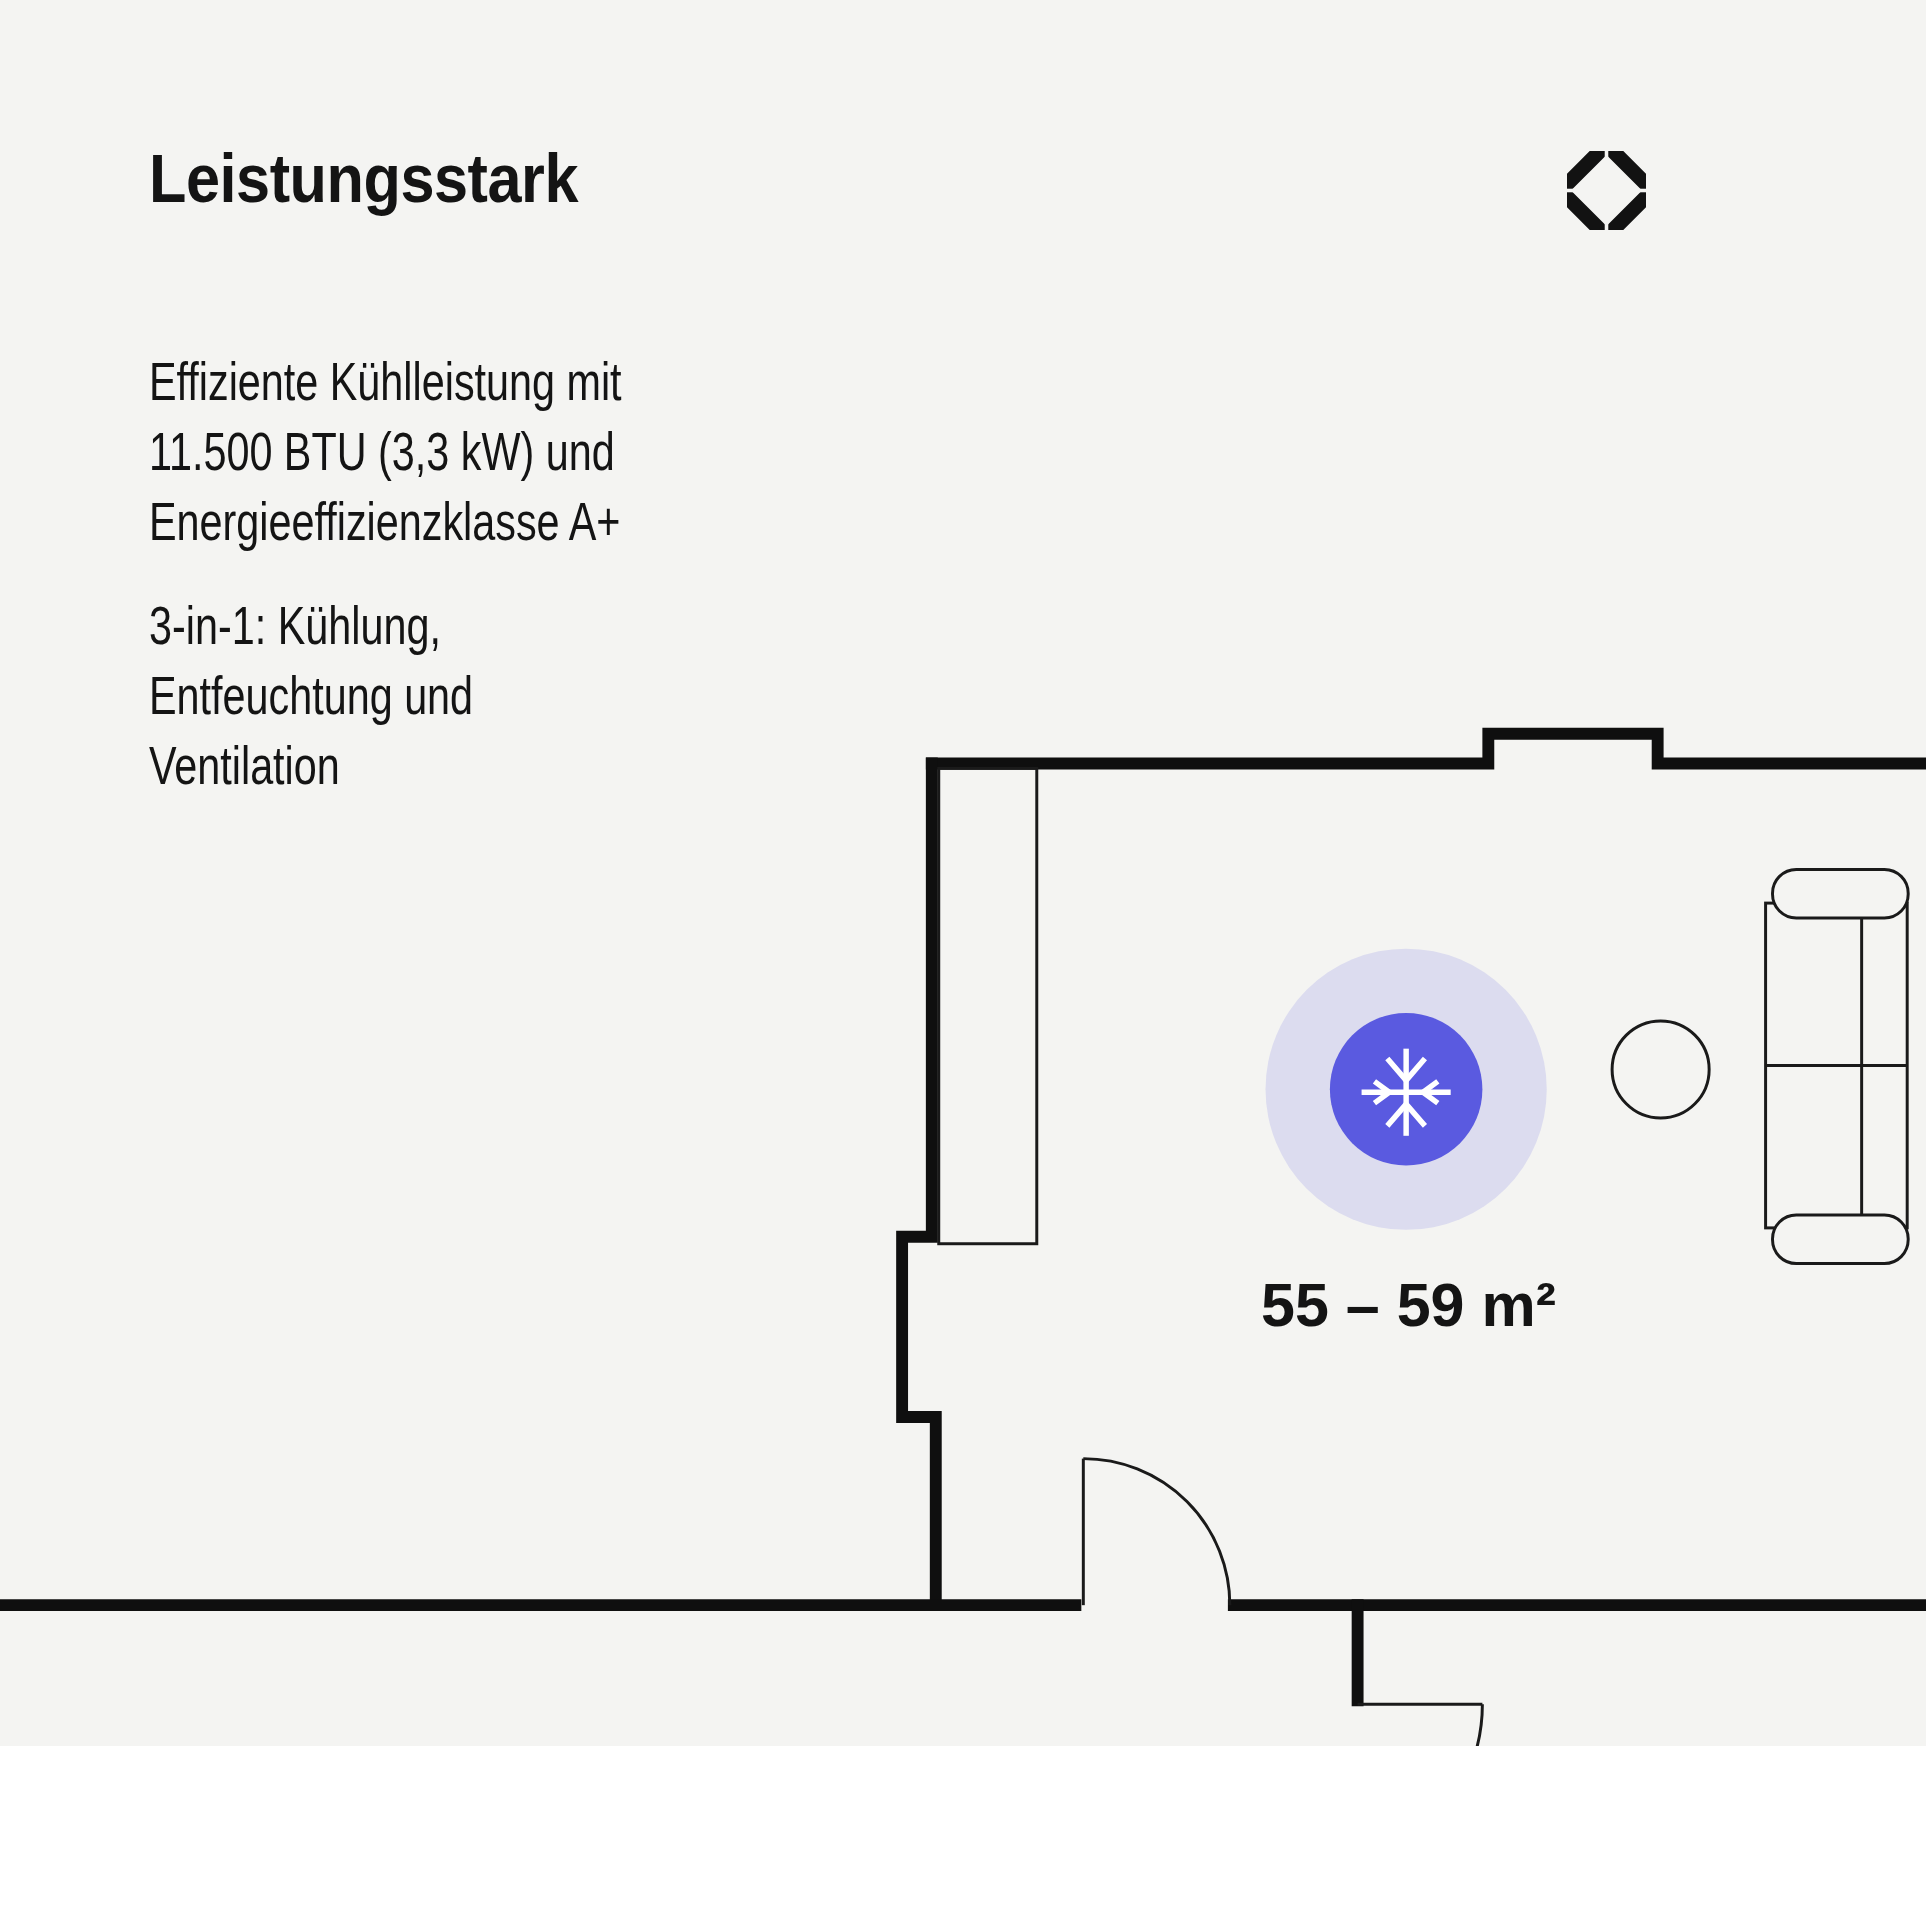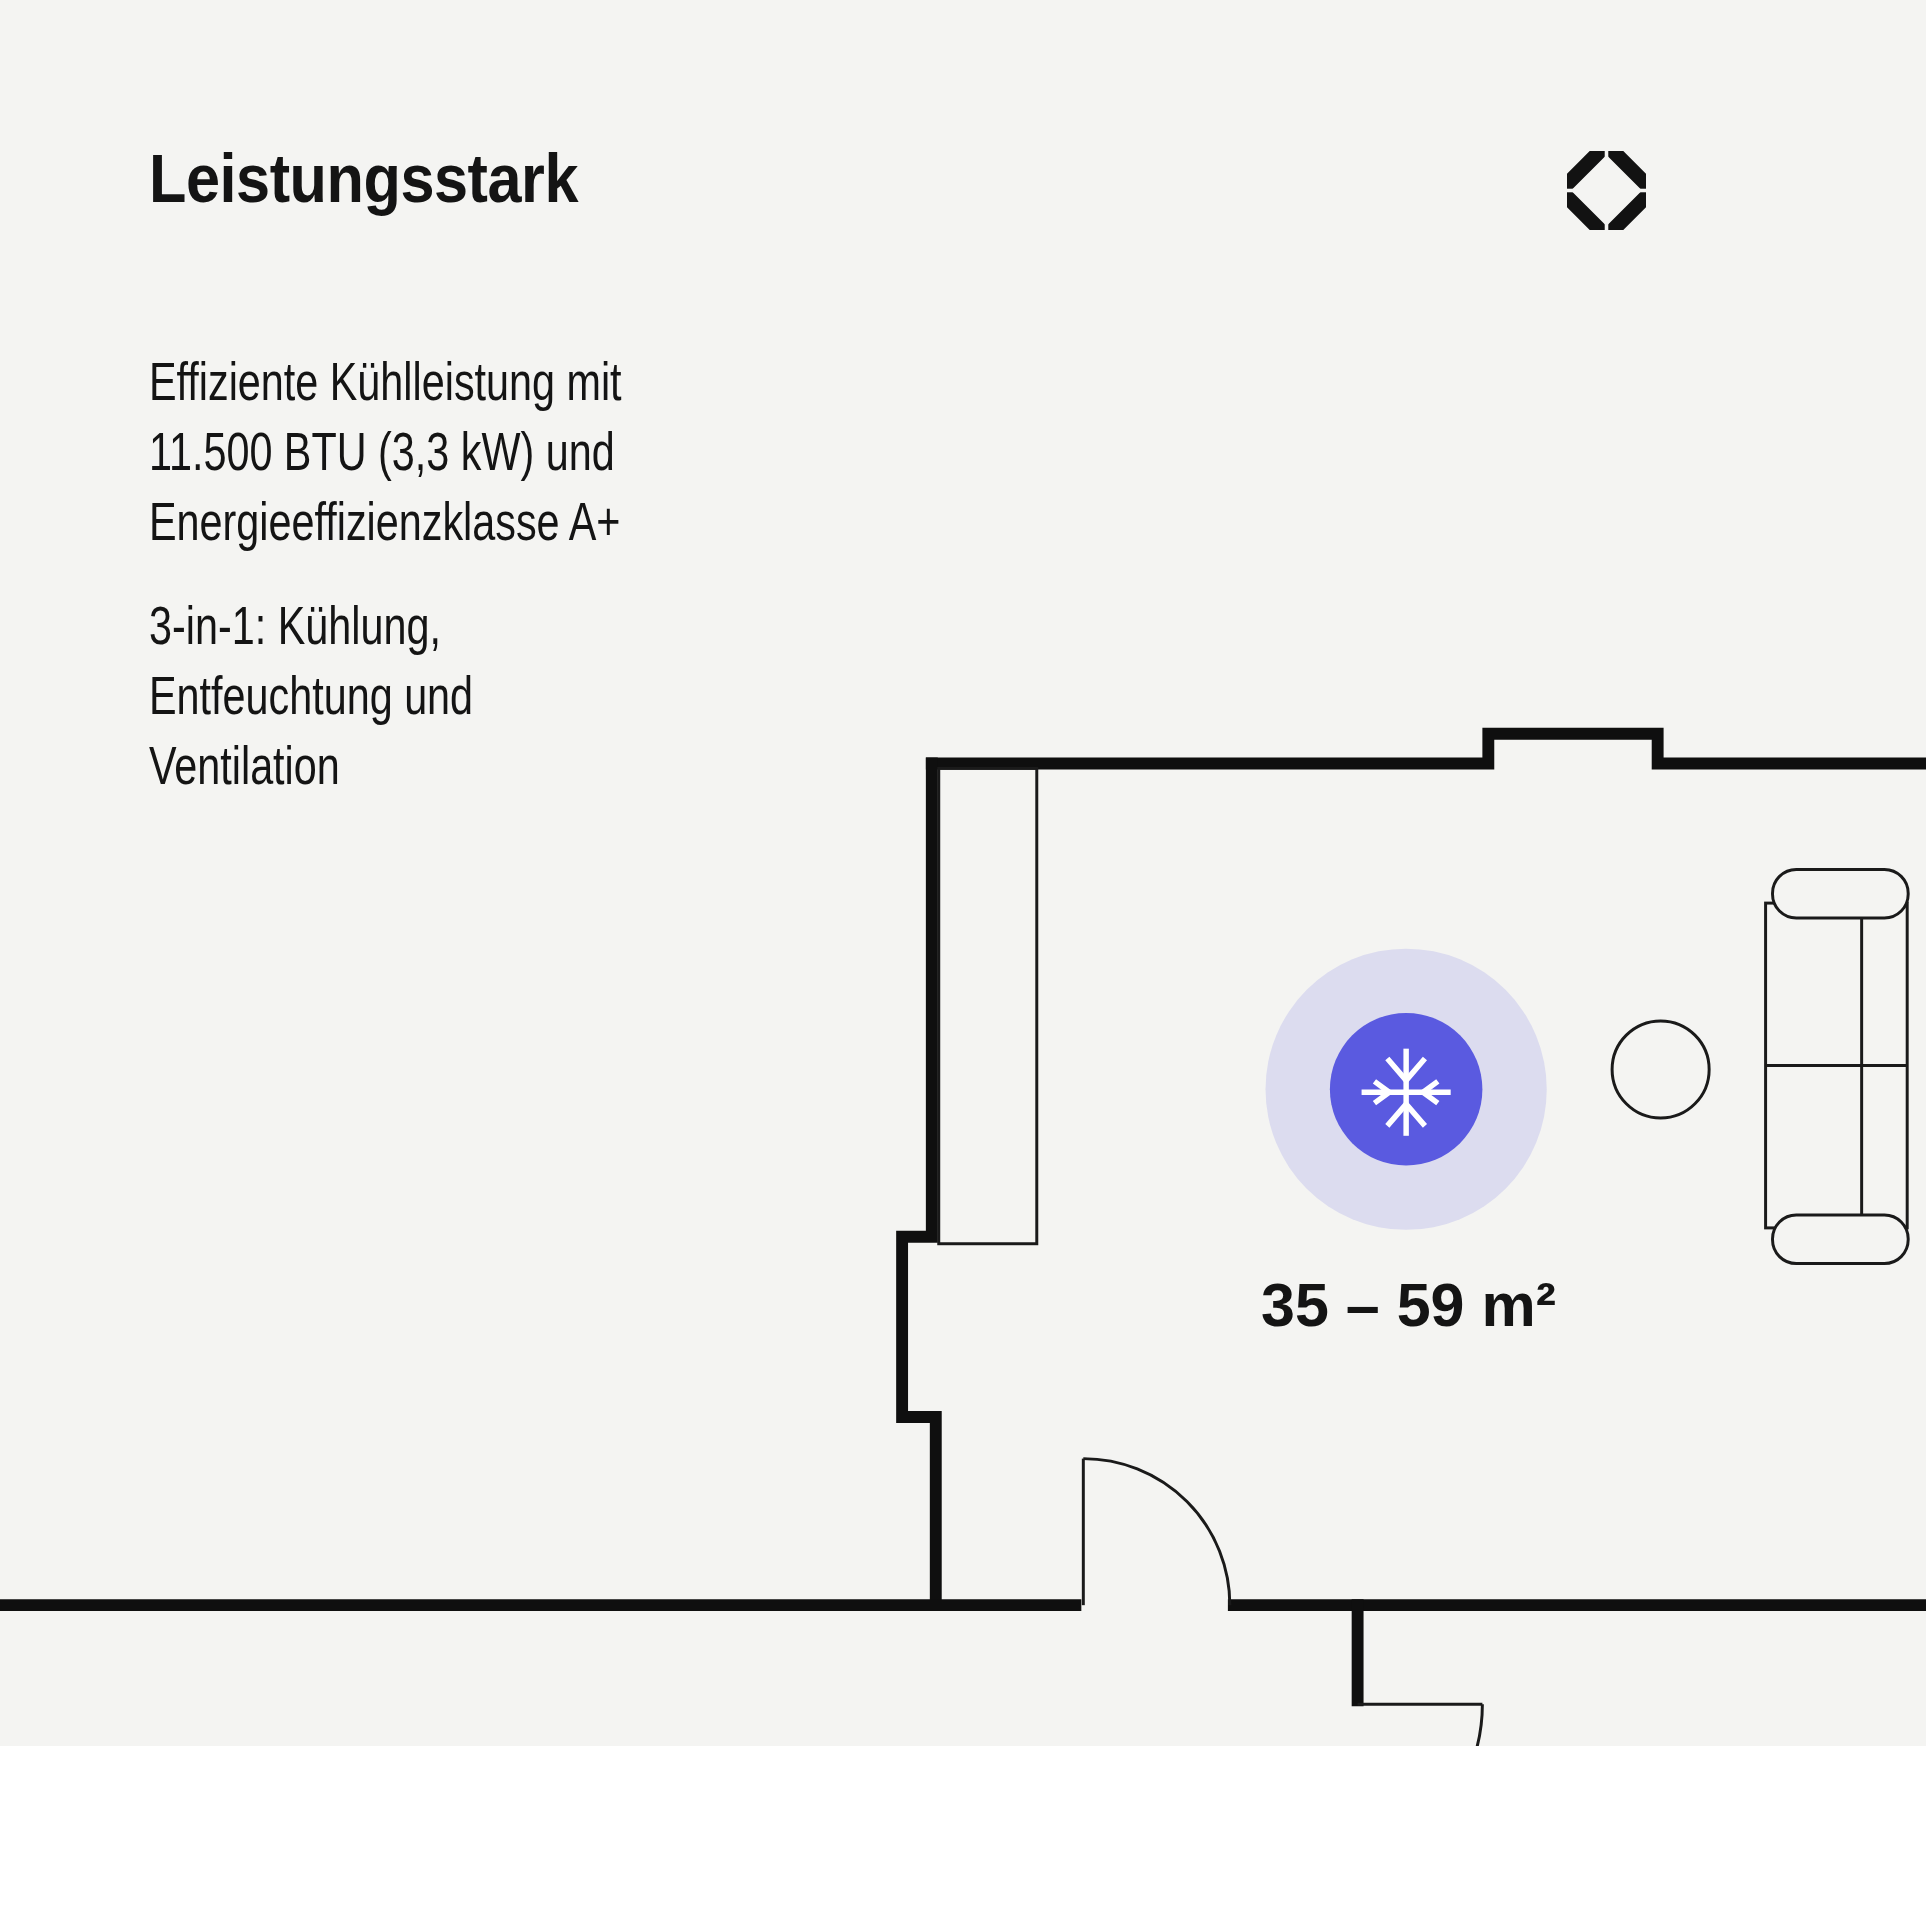--- a/index.html
+++ b/index.html
@@ -108,16 +108,16 @@
         <path d="M46 2 V90"></path>
         <path d="M27 12 L46 34 M65 12 L46 34"></path>
         <path d="M27 80 L46 58 M65 80 L46 58"></path>
         <path d="M1 46 H91"></path>
         <path d="M14 35 L29 46 L14 57"></path>
         <path d="M78 35 L63 46 L78 57"></path>
       </g>
     </g>
   </svg>
 
-  <div class="abs area-label">35 – 59 m²</div>
+  <div class="abs area-label">55 – 59 m²</div>
 
 </div>
 
 
 </body></html>

